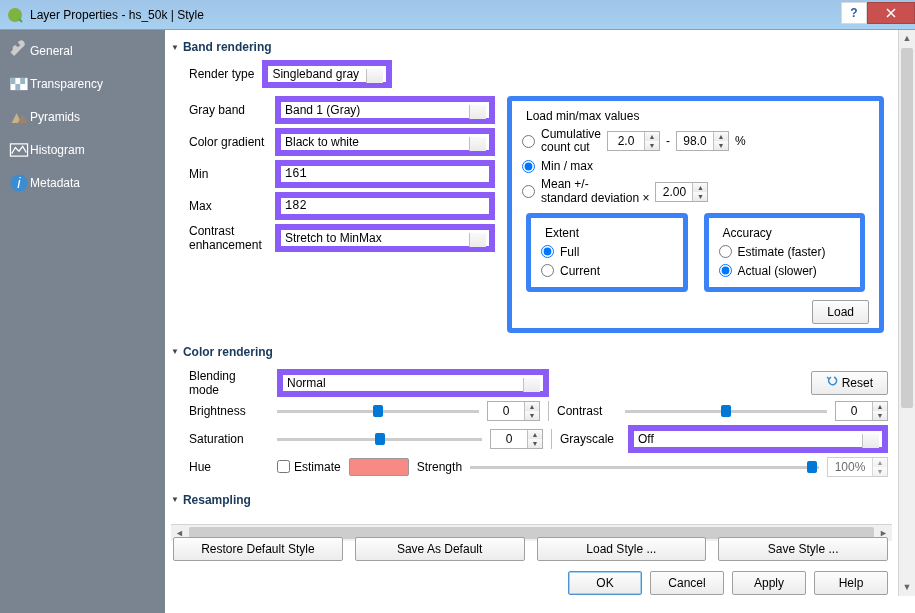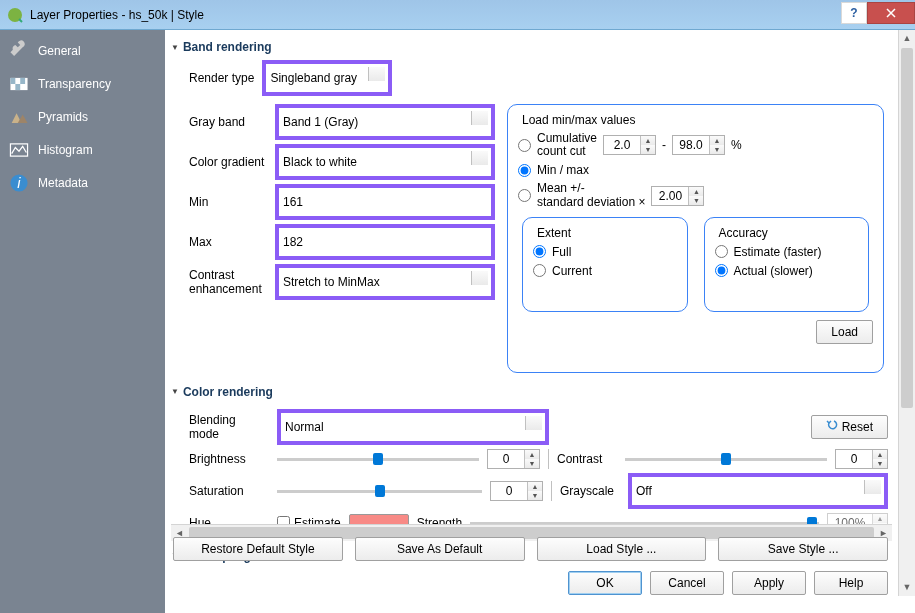--- a/index.html
+++ b/index.html
@@ -10,48 +10,48 @@
 .titlebar .app-icon { width: 18px; height: 18px; margin-right: 6px; }
 .titlebar .title { flex: 1; color: #000; }
 .titlebar .win-btns { display: flex; }
 .titlebar .win-btn { width: 44px; height: 22px; display: flex; align-items: center; justify-content: center; border: 1px solid rgba(0,0,0,.15); background: #fff; margin-top: -4px; }
 .titlebar .win-btn.help { width: 26px; font-weight: bold; color: #2a5da0; }
 .titlebar .win-btn.close { background: #c8504e; color: #fff; width: 48px; }
 
 
 .wrap { display: flex; height: calc(100% - 30px); }
 .sidebar { width: 165px; background: #7a8491; padding-top: 4px; }
-.side-item { display: flex; align-items: center; height: 33px; padding: 0 8px; color: #fff; cursor: pointer; gap: 8px; position: relative; }
+.side-item { display: flex; align-items: center; height: 33px; padding: 0 8px; color: #fff; cursor: pointer; gap: 0; position: relative; }
 .side-item.active { background: #fff; color: #000; border: 1px solid #aaa; border-right: none; margin-right: -1px; }
 .side-icon { width: 22px; height: 18px; display: flex; align-items: center; justify-content: center; }
 
 .content-outer { flex: 1; display: flex; }
 .content { flex: 1; background: #fff; padding: 6px 10px 6px 6px; overflow: hidden; position: relative; }
 .vscroll { width: 17px; background: #f0f0f0; border-left: 1px solid #d4d4d4; height: calc(100% - 17px); position: relative; }
 .vscroll .thumb { position: absolute; left: 2px; right: 2px; top: 18px; height: 360px; background: #cdcdcd; border-radius: 2px; }
 .vscroll .arr { position: absolute; left: 0; right: 0; height: 17px; text-align: center; font-size: 9px; color: #666; line-height: 17px; }
 .vscroll .arr.top { top: 0; } .vscroll .arr.bot { bottom: 0; }
 .hscroll { position: absolute; left: 0; bottom: 0; height: 17px; right: 0; background: #f0f0f0; border-top: 1px solid #d4d4d4; }
 .hscroll .arr { position: absolute; top: 0; width: 17px; text-align: center; line-height: 17px; color:#666; font-size:9px; }
 .hscroll .arr.l { left:0; } .hscroll .arr.r { right:0; }
 .hscroll .thumb {  position:absolute; top:2px; bottom:2px; left:18px; right:18px; background:#cdcdcd; border-radius:2px; }
 
 .section-head { font-weight: normal; padding: 4px 0; display: flex; align-items: center; gap: 4px; color: #1a3a5c; font-weight: 600; font-size:12px; }
 .section-head::before { content: "▼"; font-size: 8px; color: #444; }
 .section-body { padding: 2px 0 8px 18px; }
 
 .form-table { display: grid; grid-template-columns: 80px 220px; gap: 4px 6px; align-items: center; }
 .form-table label { color: #000; font-size: 12px; }
-.combo, .txt { height: 36px; border: 4px solid #8b5cf6; background: #fff; padding: 0 4px; display: flex; align-items: center; position: relative; }
+.combo, .txt { height: 28px; border: 6px solid #8b5cf6; background: #fff; padding: 0 4px; display: flex; align-items: center; position: relative; }
 .combo::after { content: ""; position: absolute; right: 3px; top: 3px; width: 16px; height: 14px; border-left: 1px solid #c0c0c0; background: linear-gradient(#fafafa,#eaeaea); }
 .combo .arrow { position: absolute; right: 8px; top: 8px; border: 4px solid transparent; border-top-color: #444; }
-.txt input { border:none; outline:none; width:100%; background:transparent; }
+.txt input { border:none; outline:none; width:100%; background:transparent;font-family:Liberation Mono, monospace; }
 
 .band-row { display:flex; gap: 8px; align-items:flex-start; }
-.fieldset { border: 1px solid #3b82f6; border-radius: 10px; padding: 8px 10px 28px 10px; margin: 0 4px; }
+.fieldset { border: 5px solid #3b82f6; border-radius: 4px; padding: 8px 10px 4px 10px; margin: 0 4px; }
 .fieldset-title { background:#fff; margin-top:-16px; display:inline-block; padding:0 4px; font-size:12px; }
 
 .radio-row { display: flex; align-items: center; gap: 6px; margin: 5px 0; position: relative; }
 input[type=radio] { width:13px; height:13px; }
 .spin { display:inline-flex; border:1px solid #b0b0b0; height:20px; align-items:center; background:#fff; }
 .spin input { width:36px; border:none; text-align:center; outline:none; }
 .spin .sp-btns { width:15px; display:flex; flex-direction:column; border-left:1px solid #c0c0c0; }
 .spin .sp-btns span { height:9px; font-size:7px; text-align:center; line-height:9px; color:#555; background:linear-gradient(#fafafa,#eaeaea); }
 
 .extent-accuracy { display:flex; gap:8px; margin-top:8px; }

